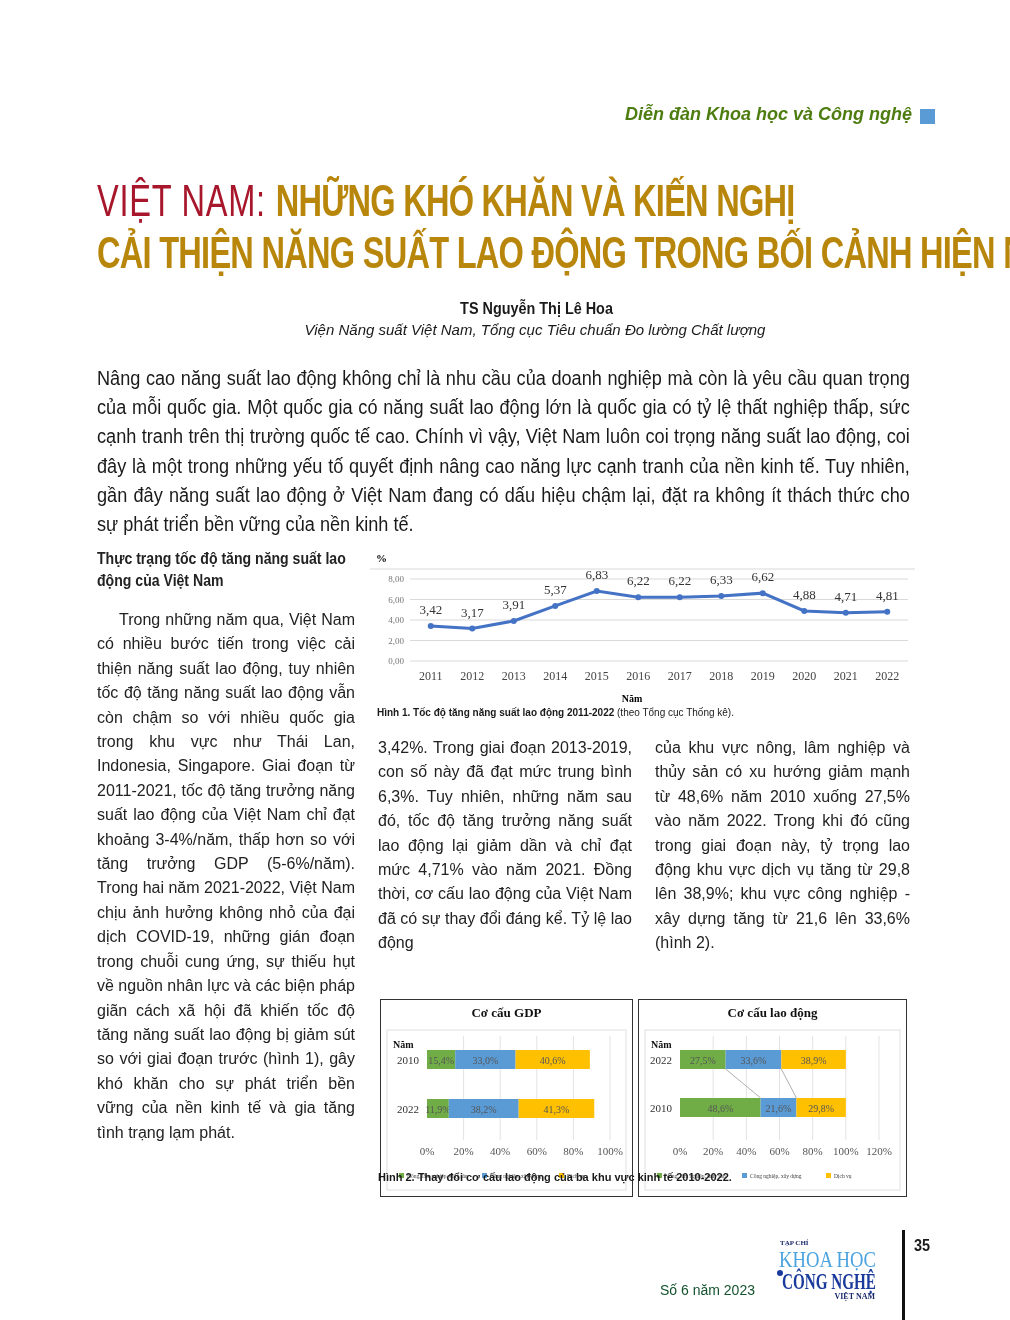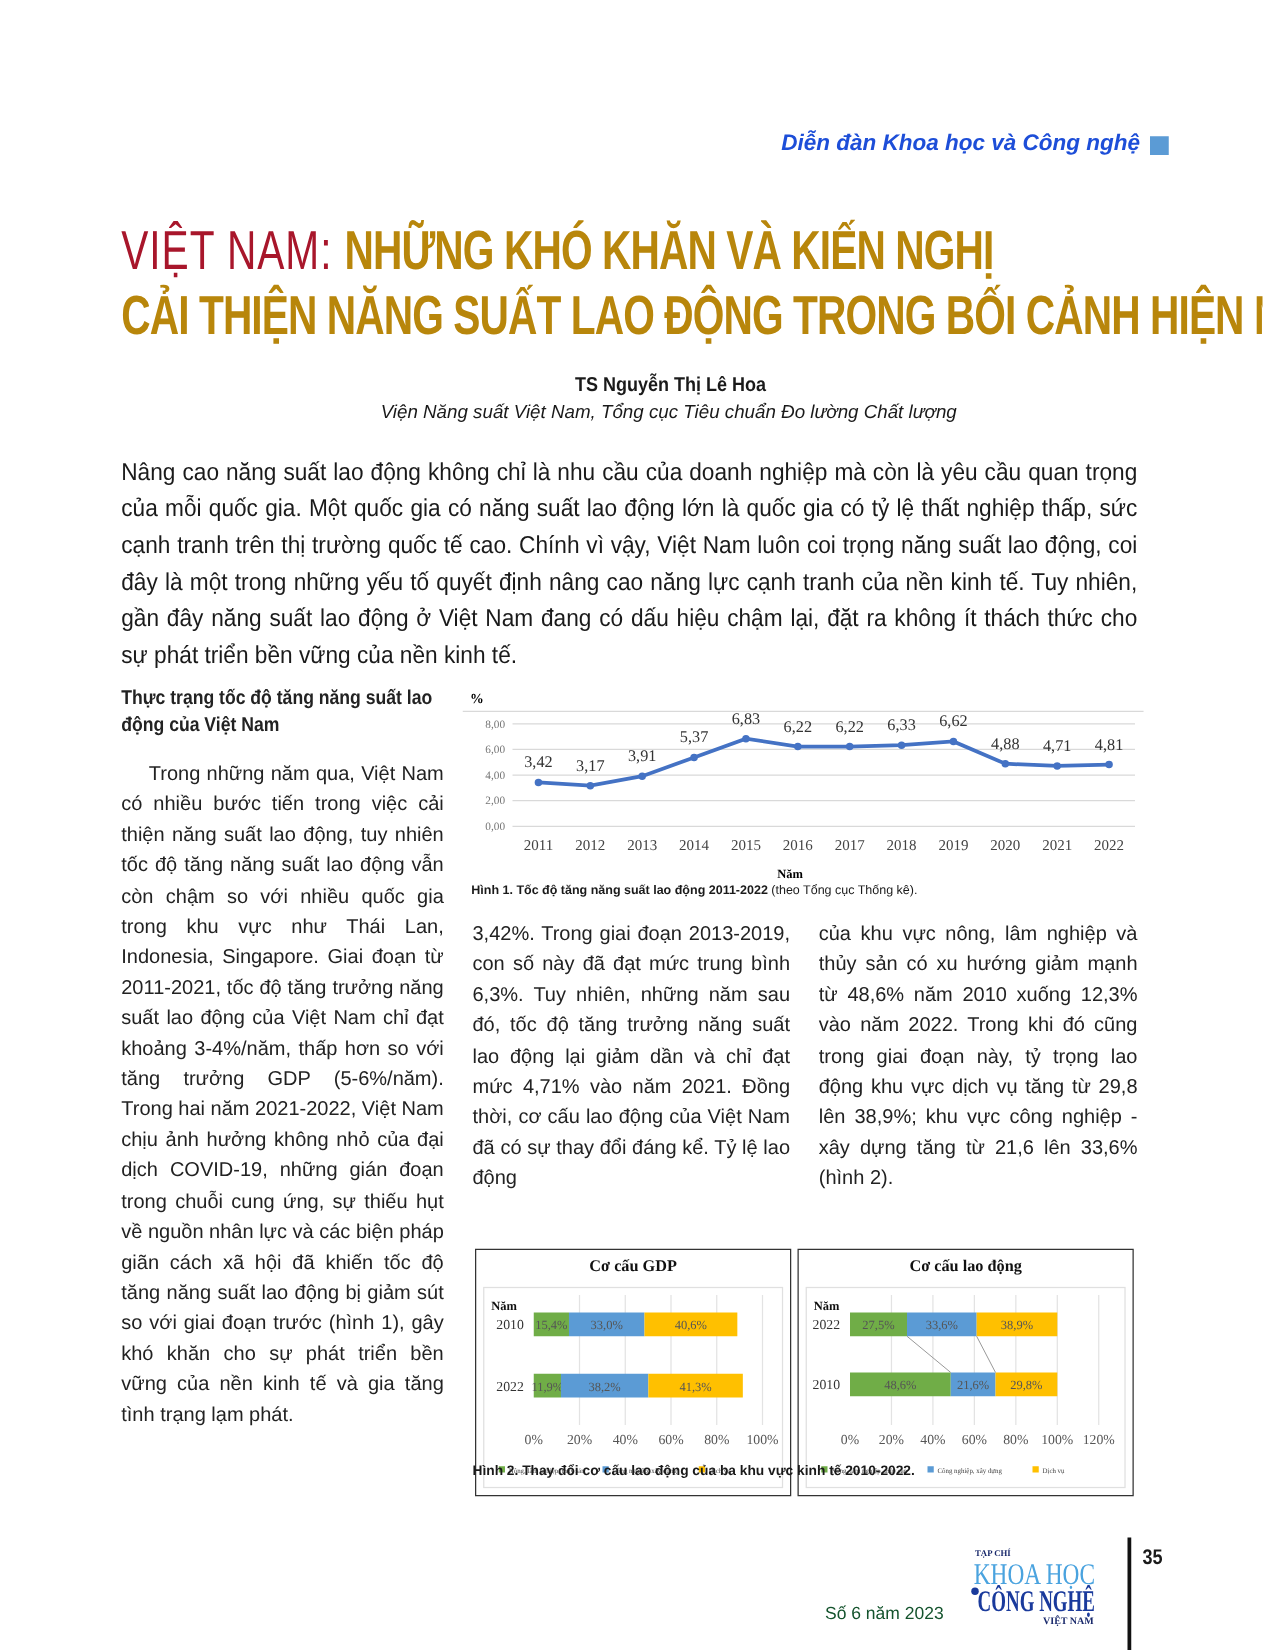--- a/index.html
+++ b/index.html
@@ -1,18 +1,18 @@
 <!DOCTYPE html>
 <html><head>
 <meta charset="utf-8">
 <style>
   html, body { margin:0; padding:0; background:#fff; }
   body { width:1010px; height:1320px; position:relative; overflow:hidden; font-family:"Liberation Sans", sans-serif; color:#1a1a1a; }
   .abs { position:absolute; }
-  #section-header { right:98px; top:104px; font-size:18px; font-weight:bold; font-style:italic; color:#1d4ed8; white-space:nowrap; }
+  #section-header { right:98px; top:104px; font-size:18px; font-weight:bold; font-style:italic; color:#4d7c0f; white-space:nowrap; }
   #header-square { left:920px; top:109px; width:15px; height:15px; background:#5b9bd5; }
   .title-line { left:97px; font-family:"Liberation Sans", sans-serif; font-weight:bold; color:#b8860b; white-space:nowrap; letter-spacing:-1px; transform-origin:left top; }
   #title-l1 { top:176px; font-size:44px; transform:scaleX(0.74); }
   #title-l2 { top:228px; font-size:44px; transform:scaleX(0.74); }
   .title-red { color:#a8162b; font-weight:normal; letter-spacing:1px; }
   #author { left:0; width:1010px; top:300px; text-align:center; padding-left:70px; box-sizing:border-box; font-weight:bold; font-size:16px; transform:scaleX(0.9); }
   #affiliation { left:0; width:1010px; top:321px; text-align:center; padding-left:60px; box-sizing:border-box; font-style:italic; font-size:15px; }
   #abstract { left:97px; top:364px; width:813px; font-size:19.5px; line-height:29.2px; text-align:justify; transform:scaleX(0.93); transform-origin:left top; width:874px; }
   .col { font-size:16px; line-height:24.4px; text-align:justify; color:#222; }
   #col-left { left:97px; top:548px; width:258px; }
@@ -45,21 +45,21 @@
 <div id="affiliation" class="abs">Viện Năng suất Việt Nam, Tổng cục Tiêu chuẩn Đo lường Chất lượng</div>
 
 <div id="abstract" class="abs">Nâng cao năng suất lao động không chỉ là nhu cầu của doanh nghiệp mà còn là yêu cầu quan trọng của mỗi quốc gia. Một quốc gia có năng suất lao động lớn là quốc gia có tỷ lệ thất nghiệp thấp, sức cạnh tranh trên thị trường quốc tế cao. Chính vì vậy, Việt Nam luôn coi trọng năng suất lao động, coi đây là một trong những yếu tố quyết định nâng cao năng lực cạnh tranh của nền kinh tế. Tuy nhiên, gần đây năng suất lao động ở Việt Nam đang có dấu hiệu chậm lại, đặt ra không ít thách thức cho sự phát triển bền vững của nền kinh tế.</div>
 
 <div id="col-left" class="abs col">
   <div id="sec-heading">Thực trạng tốc độ tăng năng suất lao động của Việt Nam</div>
   <p class="para">Trong những năm qua, Việt Nam có nhiều bước tiến trong việc cải thiện năng suất lao động, tuy nhiên tốc độ tăng năng suất lao động vẫn còn chậm so với nhiều quốc gia trong khu vực như Thái Lan, Indonesia, Singapore. Giai đoạn từ 2011-2021, tốc độ tăng trưởng năng suất lao động của Việt Nam chỉ đạt khoảng 3-4%/năm, thấp hơn so với tăng trưởng GDP (5-6%/năm). Trong hai năm 2021-2022, Việt Nam chịu ảnh hưởng không nhỏ của đại dịch COVID-19, những gián đoạn trong chuỗi cung ứng, sự thiếu hụt về nguồn nhân lực và các biện pháp giãn cách xã hội đã khiến tốc độ tăng năng suất lao động bị giảm sút so với giai đoạn trước (hình 1), gây khó khăn cho sự phát triển bền vững của nền kinh tế và gia tăng tình trạng lạm phát.</p>
 </div>
 
 <div id="col-mid" class="abs col">3,42%. Trong giai đoạn 2013-2019, con số này đã đạt mức trung bình 6,3%. Tuy nhiên, những năm sau đó, tốc độ tăng trưởng năng suất lao động lại giảm dần và chỉ đạt mức 4,71% vào năm 2021. Đồng thời, cơ cấu lao động của Việt Nam đã có sự thay đổi đáng kể. Tỷ lệ lao động</div>
-<div id="col-right" class="abs col">của khu vực nông, lâm nghiệp và thủy sản có xu hướng giảm mạnh từ 48,6% năm 2010 xuống 12,3% vào năm 2022. Trong khi đó cũng trong giai đoạn này, tỷ trọng lao động khu vực dịch vụ tăng từ 29,8 lên 38,9%; khu vực công nghiệp - xây dựng tăng từ 21,6 lên 33,6% (hình 2).</div>
+<div id="col-right" class="abs col">của khu vực nông, lâm nghiệp và thủy sản có xu hướng giảm mạnh từ 48,6% năm 2010 xuống 27,5% vào năm 2022. Trong khi đó cũng trong giai đoạn này, tỷ trọng lao động khu vực dịch vụ tăng từ 29,8 lên 38,9%; khu vực công nghiệp - xây dựng tăng từ 21,6 lên 33,6% (hình 2).</div>
 
 <svg id="fig1" class="abs" viewBox="0 0 545 160" width="545" height="160">
   <text id="f1-ylabel" x="6" y="14" font-size="11" font-weight="bold" font-family="Liberation Sans, sans-serif">%</text>
   <g id="f1-grid">
       <line x1="0" x2="545" y1="21" y2="21" stroke="#d9d9d9" stroke-width="1"></line>
       <line x1="40" x2="538" y1="113" y2="113" stroke="#d9d9d9" stroke-width="1"></line>
       <line x1="40" x2="538" y1="92.5" y2="92.5" stroke="#d9d9d9" stroke-width="1"></line>
       <line x1="40" x2="538" y1="72" y2="72" stroke="#d9d9d9" stroke-width="1"></line>
       <line x1="40" x2="538" y1="51.5" y2="51.5" stroke="#d9d9d9" stroke-width="1"></line>
       <line x1="40" x2="538" y1="31" y2="31" stroke="#d9d9d9" stroke-width="1"></line>

